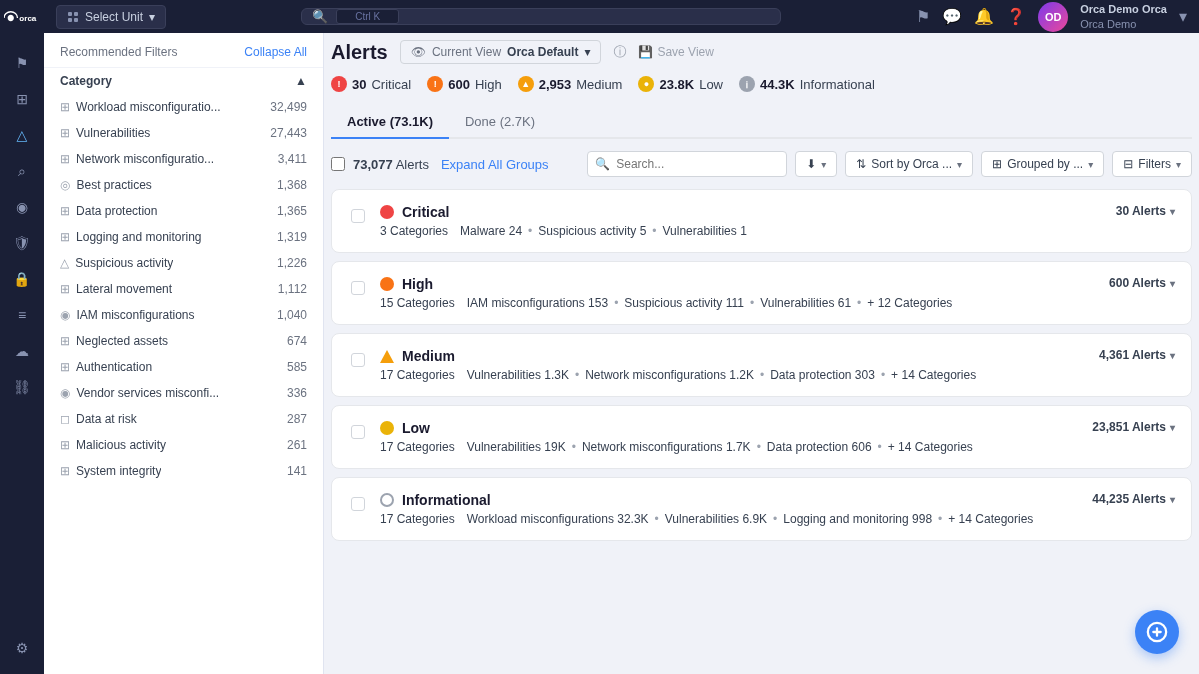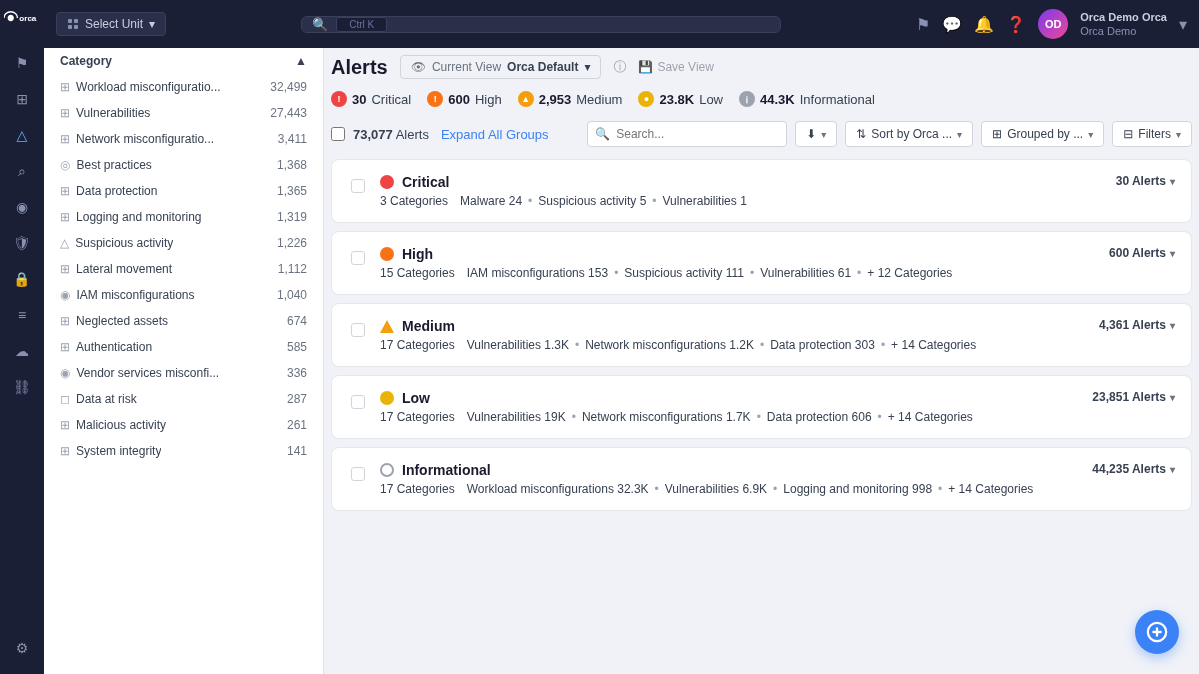--- a/index.html
+++ b/index.html
@@ -40,21 +40,21 @@
     .main-wrapper {
       display: flex;
       flex-direction: column;
       flex: 1;
       overflow: hidden;
     }
 
     
     .topnav {
       background: #1a1f36;
-      height: 48px;
+      height: 33px;
       display: flex;
       align-items: center;
       padding: 0 12px;
       gap: 10px;
       flex-shrink: 0;
     }
     .select-unit-btn {
       background: #2a2f4a;
       border: 1px solid #3a3f5a;
       color: #c8d0e0;
@@ -87,21 +87,21 @@
       outline: none;
       color: #c8d0e0;
       font-size: 12px;
       flex: 1;
     }
     .search-bar input::placeholder { color: #6872a0; }
     .kbd {
       background: #1a1f36;
       border: 1px solid #3a3f5a;
       border-radius: 3px;
-      padding: 1px 12px;
+      padding: 1px 18px;
       font-size: 10px;
       color: #6872a0;
     }
     .nav-icons {
       display: flex;
       align-items: center;
       gap: 12px;
       color: #8892b0;
       font-size: 16px;
     }
@@ -460,20 +460,24 @@
         <div class="name">Orca Demo Orca</div>
         <div class="sub">Orca Demo</div>
       </div>
       <span>▾</span>
     </div>
   </div>
 
   <div class="content-area">
 
     <div class="sidebar">
+      <div class="sidebar-header">
+        <span class="sidebar-header-title">Recommended Filters</span>
+        <span class="collapse-all">Collapse All</span>
+      </div>
       <div class="category-header">
         <span>Category</span>
         <span>▲</span>
       </div>
       <div class="sidebar-list" id="sidebar-list">
           <div class="sidebar-item">
     <div class="sidebar-item-left">
       <span class="sidebar-item-icon">⊞</span>
       <span class="sidebar-item-label">Workload misconfiguratio...</span>
     </div>
@@ -618,20 +622,24 @@
     <span class="stat-count">23.8K</span>
     <span class="stat-label">Low</span>
   </div>
           <div class="stat-item">
     <div class="stat-dot info" style="background:#9ca3af">ℹ</div>
     <span class="stat-count">44.3K</span>
     <span class="stat-label">Informational</span>
   </div>
         </div>
 
+      <div class="tabs-row" id="tabs-row">
+          <div class="tab active">Active (73.1K)</div>
+          <div class="tab">Done (2.7K)</div>
+        </div>
 
       <div class="alert-toolbar">
         <input type="checkbox" style="width: 14px; height: 14px;">
         <span class="alert-count-text">
           <span class="num">73,077</span>
           <span>Alerts</span>
         </span>
         <span class="expand-all">Expand All Groups</span>
         <div class="toolbar-right">
           <div class="search-input-wrap">

